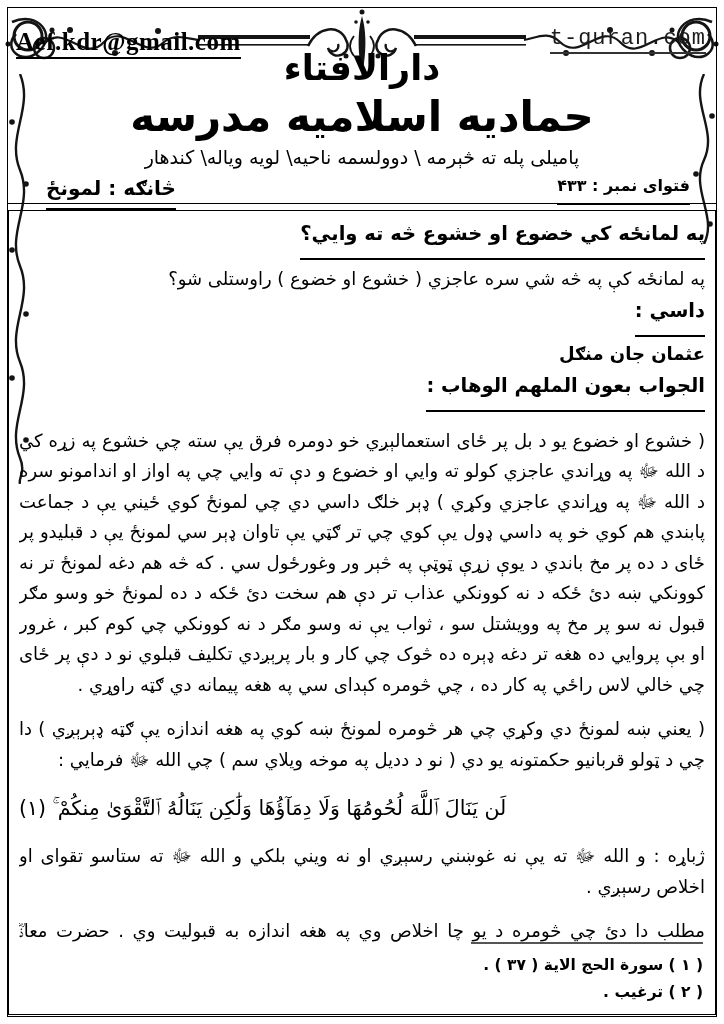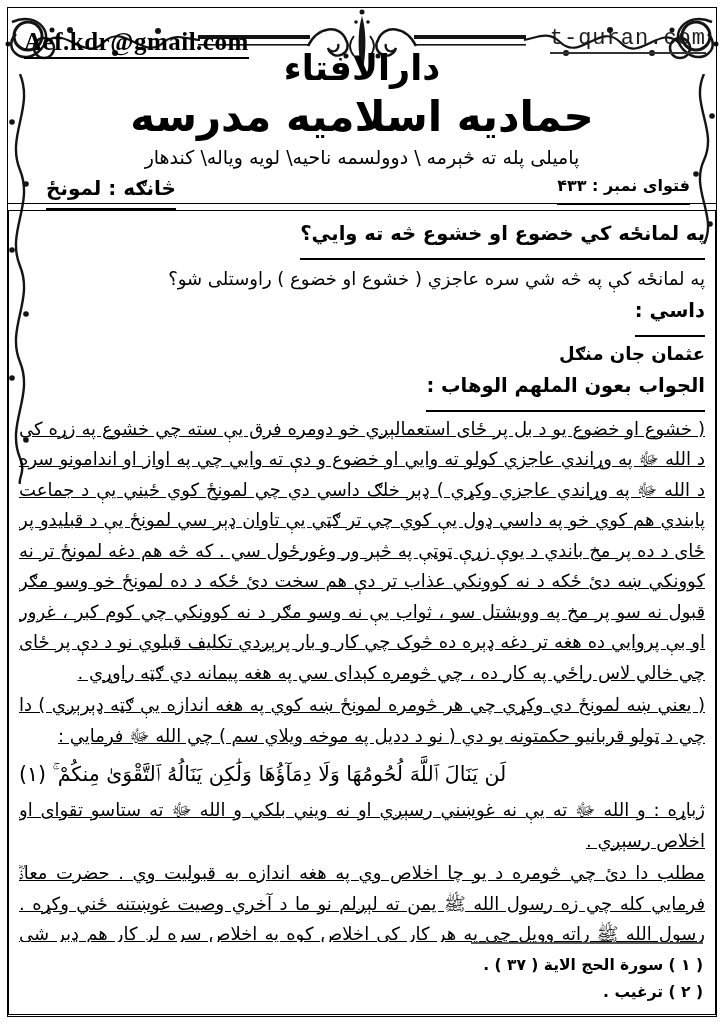--- a/index.html
+++ b/index.html
@@ -10,21 +10,21 @@
   
   .outer-frame{position:absolute;left:7px;top:7px;right:7px;bottom:7px;border:1.6px solid #000;pointer-events:none;}
   
   .orn{position:absolute;pointer-events:none;}
   .orn-top{left:0;top:0;width:724px;height:105px;}
   .orn-left{left:4px;top:74px;width:30px;height:410px;}
   .orn-right{right:4px;top:74px;width:30px;height:170px;}
   
   .header{position:absolute;left:10px;top:10px;right:10px;height:196px;}
   .email{
-    position:absolute;left:14px;top:18px;direction:ltr;
+    position:absolute;left:6px;top:18px;direction:ltr;
     font-family:"Liberation Serif",serif;font-size:25px;font-weight:bold;
     border-bottom:2px solid #000;padding-bottom:1px;letter-spacing:.5px;
   }
   .website{
     position:absolute;right:8px;top:16px;direction:ltr;
     font-family:Liberation Mono, monospace;font-size:22px;color:#1c1c1c;
     border-bottom:2px solid #333;padding-bottom:1px;letter-spacing:1px;
   }
   .dept{position:absolute;left:0;right:0;top:38px;text-align:center;font-size:35px;font-weight:bold;}
   .madrasa{position:absolute;left:0;right:0;top:82px;text-align:center;font-size:42px;font-weight:900;letter-spacing:-1px;}
@@ -39,21 +39,21 @@
     border:1.6px solid #000;overflow:hidden;
   }
   .content{
     position:absolute;left:10px;right:10px;top:8px;bottom:70px;
     font-size:18px;line-height:30.5px;text-align:justify;overflow:hidden;
   }
   .q-title{font-weight:bold;font-size:19.5px;margin:0 0 4px 0;}
   .q-text{margin:0 0 2px 0;}
   .label-line{font-weight:bold;font-size:19.5px;margin:2px 0;}
   .asker{font-weight:bold;margin:2px 0;}
-  .para{margin:2px 0;text-decoration:underline;}
+  .para{margin:14px 0;}
   .verse{
     text-align:left;font-size:20.5px;line-height:38px;margin:4px 0 2px 0;
     font-family:"DejaVu Sans",sans-serif;
   }
   
   .footnotes{position:absolute;left:12px;right:12px;bottom:8px;background:#fff;text-align:right;}
   .fn-rule{border-top:2.4px solid #555;width:232px;margin:0 0 8px auto;margin-right:0;margin-left:auto;}
   .fn-line{font-size:15.5px;font-weight:bold;line-height:27px;}
 </style>
 </head>

